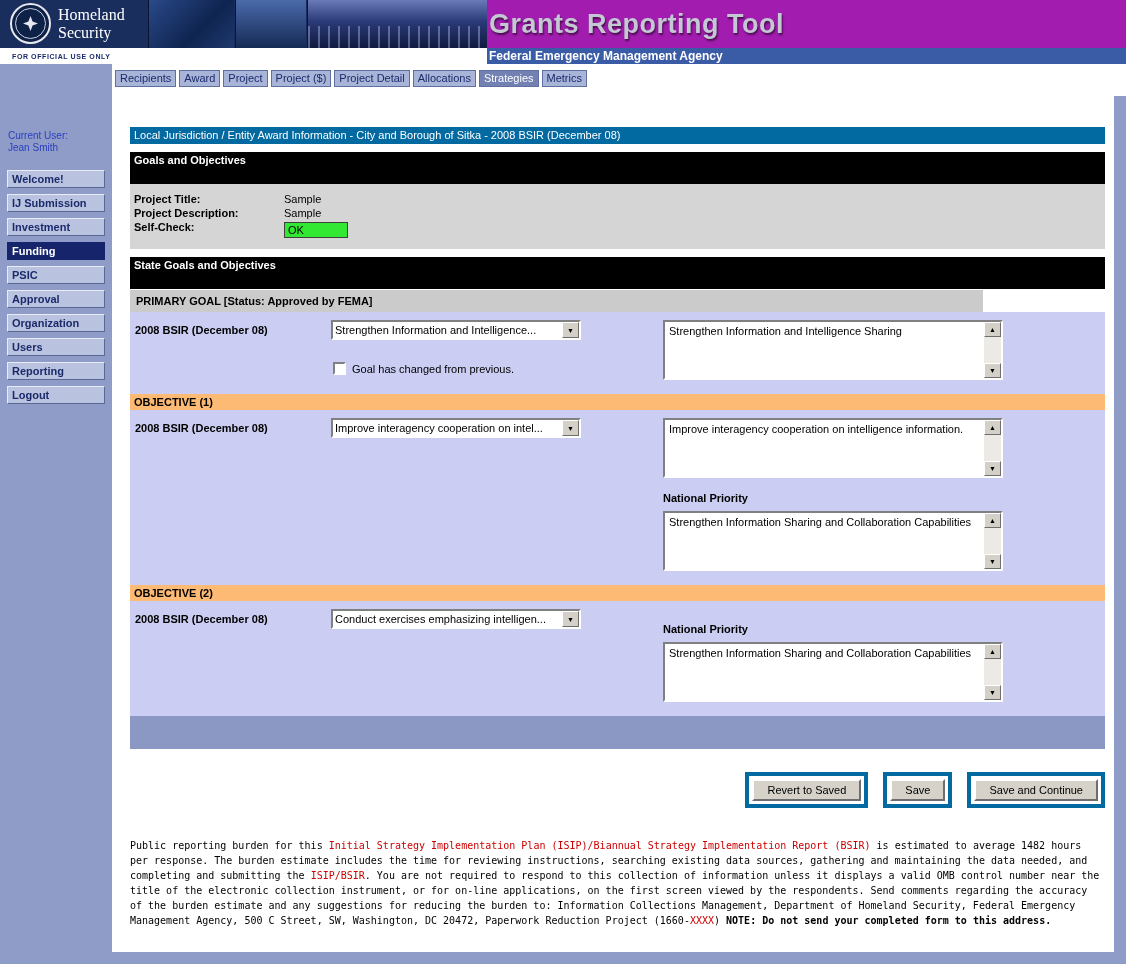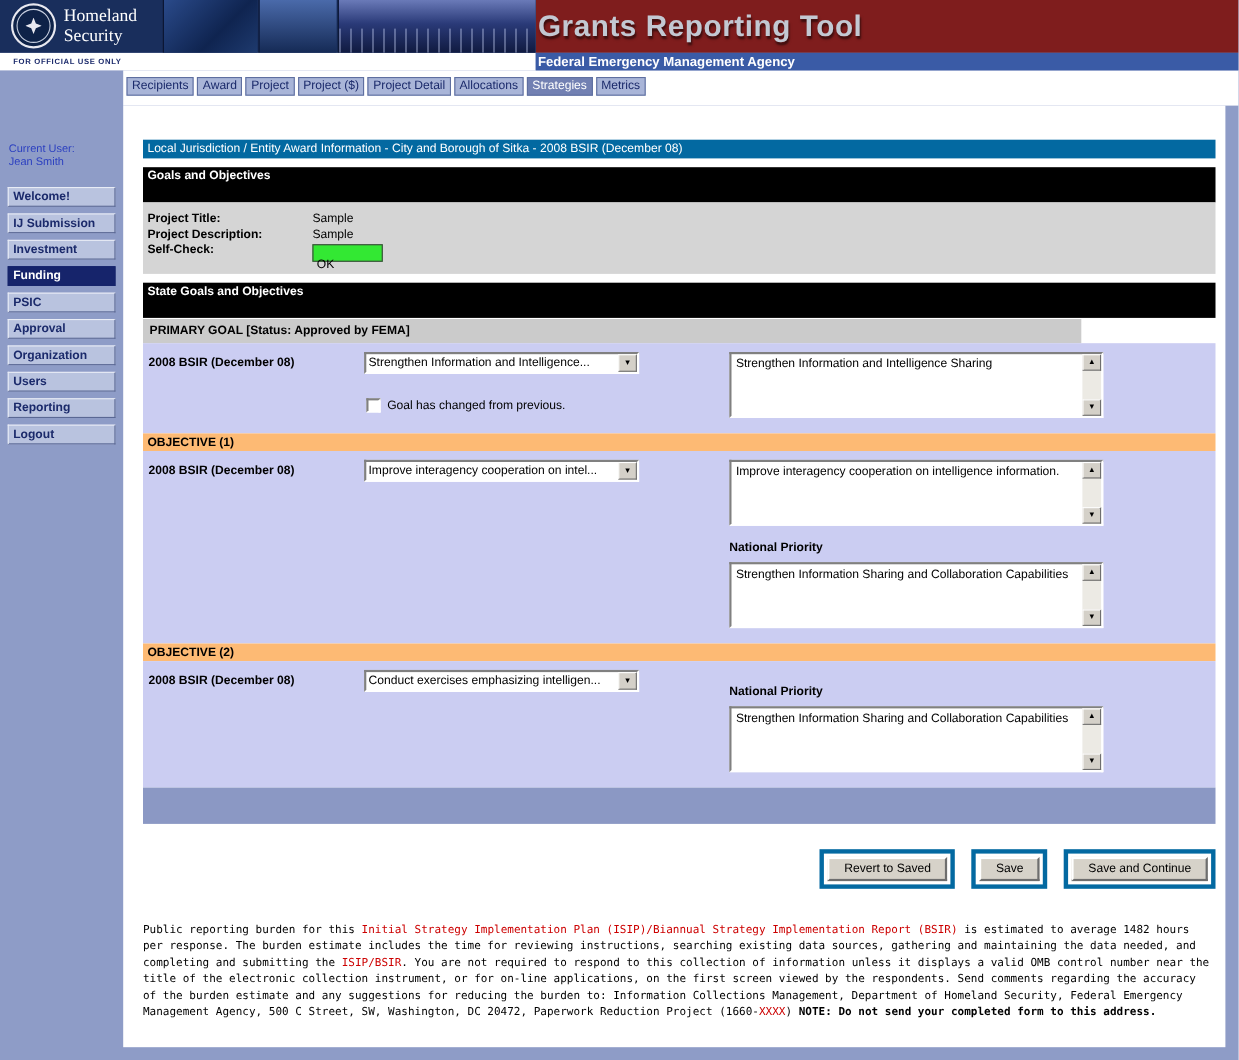--- a/index.html
+++ b/index.html
@@ -18,21 +18,21 @@
   .seal::after { content:""; position:absolute; inset:11px; background:#E8E8F0;
           clip-path:polygon(50% 0,64% 36%,100% 50%,64% 64%,50% 100%,36% 64%,0 50%,36% 36%); }
   .agency { position:absolute; left:58px; top:6px; color:#FFFFFF;
             font-family:"Liberation Serif", serif; font-size:16px; line-height:18px; }
   .h-photo { position:absolute; top:0; bottom:0; border-left:1px solid #0A1530; }
   .photo1 { left:148px; width:86px; background:linear-gradient(135deg,#2A4A8A,#0F2450 60%,#1E3A6E); }
   .photo2 { left:235px; width:71px; background:linear-gradient(180deg,#4A6AAA,#152A55); }
   .photo3 { left:307px; width:180px; background:linear-gradient(180deg,#6A7AB8 0%,#2A3A78 45%,#101A40 100%); }
   .photo3::after { content:""; position:absolute; left:0; right:0; bottom:0; height:22px;
       background:repeating-linear-gradient(90deg, rgba(210,220,255,0.35) 0 2px, transparent 2px 10px); }
-  .h-right { background:#7f1d1d; display:flex; align-items:center; }
+  .h-right { background:#a21caf; display:flex; align-items:center; }
   .h-title { font-size:27px; font-weight:bold; color:#C3C8D2; letter-spacing:0.5px; padding-left:2px;
              text-shadow:1px 2px 2px rgba(0,0,0,0.55); }
   .h-fouo { background:#FFFFFF; display:flex; align-items:center; padding-left:12px; }
   .fouo-text { font-size:7px; font-weight:bold; color:#1B2A6B; letter-spacing:0.6px; }
   .h-sub { background:#3A5BA6; display:flex; align-items:center; }
   .sub-text { color:#FFFFFF; font-weight:bold; font-size:12px; padding-left:2px; }
 
   
   .tabs-strip { margin-left:112px; background:#FFFFFF; height:32px; display:flex; align-items:center; }
   .tabs { display:flex; gap:3px; padding:0 0 3px 3px; }
@@ -55,21 +55,21 @@
   .content { padding:31px 0 0 18px; width:993px; }
   .title-bar { width:975px; height:17px; line-height:17px; background:#0369a1; color:#FFFFFF;
                font-size:11px; font-weight:normal; padding-left:4px; margin-bottom:8px; }
   .bar-black { width:975px; height:32px; line-height:16px; background:#000000; color:#FFFFFF;
                font-size:11px; font-weight:bold; padding-left:4px; }
   .info-panel { width:975px; background:#D5D5D5; padding:8px 0 10px; }
   .info-row { display:flex; padding:1px 0 1px 4px; }
   .info-label { width:150px; font-weight:bold; font-size:11px; color:#000; }
   .info-value { font-size:11px; color:#000; }
   .selfcheck { width:64px; height:16px; background:#33E833; border:1px solid #404040;
-               font-size:11px; color:#000; padding:12px 3px 0; margin-top:1px; }
+               font-size:11px; color:#000; padding:1px 3px 0; margin-top:1px; }
   .gap8 { height:8px; }
   .primary-bar { width:853px; height:22px; line-height:22px; background:#CBCBCB; color:#000;
                  font-size:11px; font-weight:bold; padding-left:6px; margin-top:1px; }
   .obj-bar { width:975px; height:16px; line-height:16px; background:#fdba74; color:#000;
              font-size:11px; font-weight:bold; padding-left:4px; }
   .lav { width:975px; background:#CBCDF2; }
   .sect { display:flex; padding:8px 0 14px; }
   .col-label { width:201px; padding-left:5px; padding-top:4px; font-weight:bold; font-size:11px; color:#000; }
   .col-ctrl { width:332px; }
   .col-text { width:442px; }

